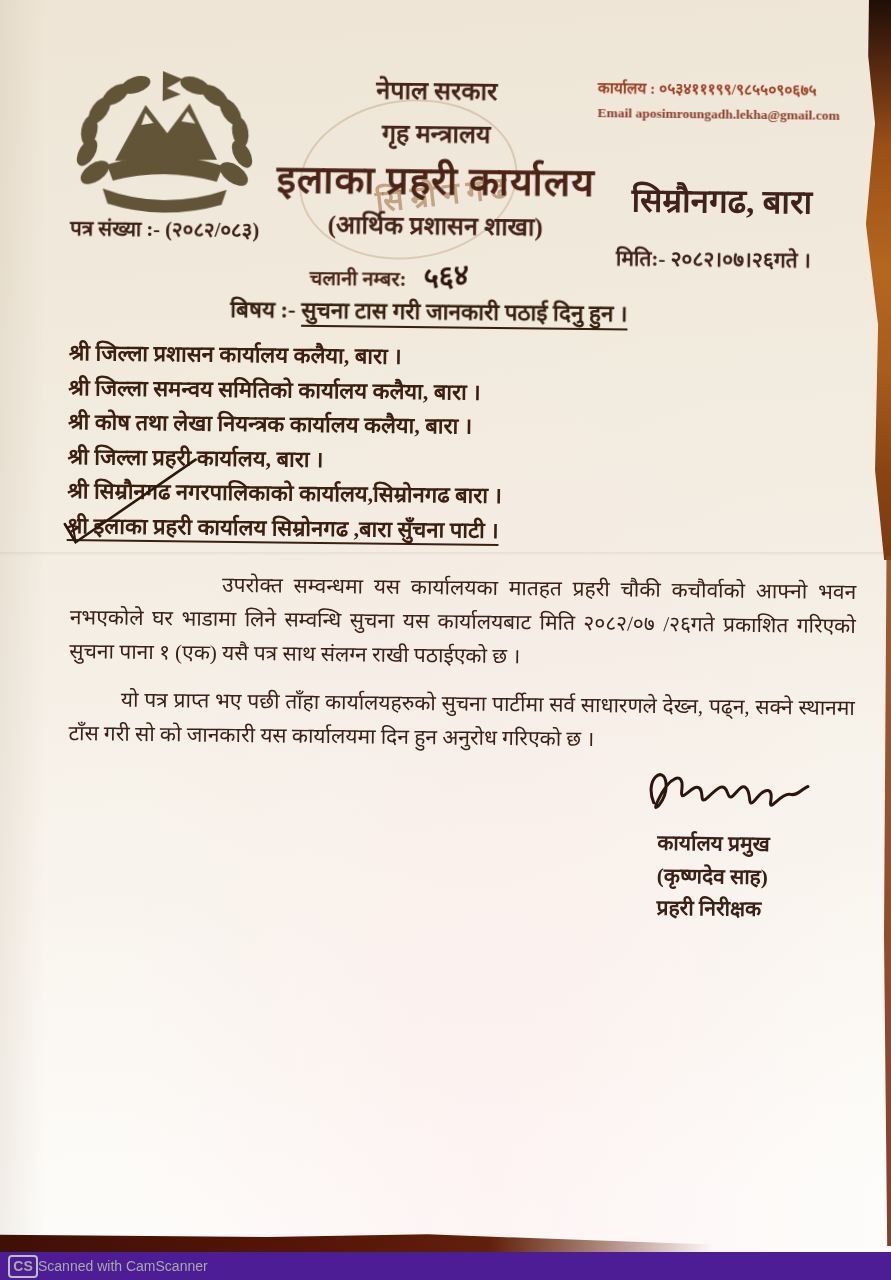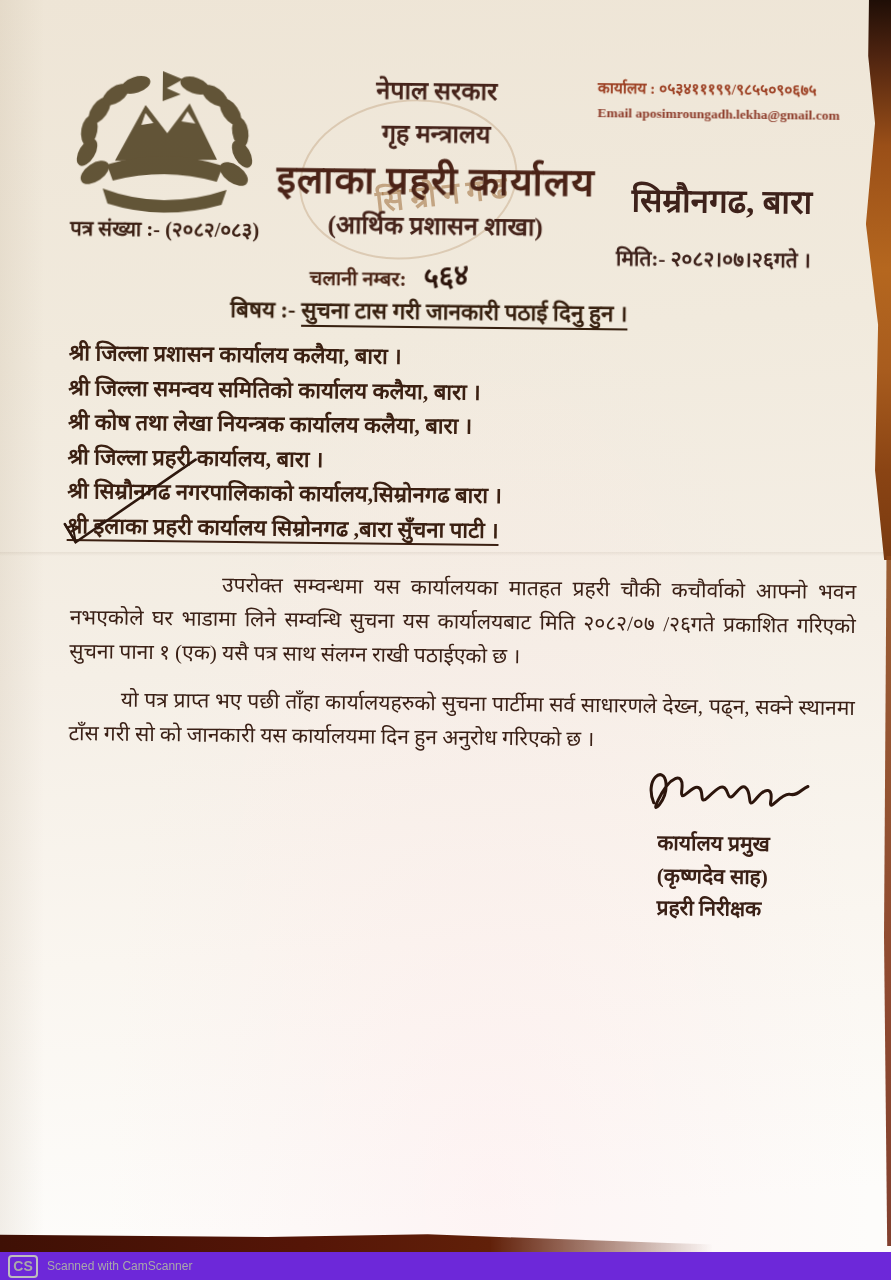--- a/index.html
+++ b/index.html
@@ -54,26 +54,26 @@
   .recipients .r.last{text-decoration:underline;text-underline-offset:6px;text-decoration-thickness:2px;}
   .tick{position:absolute;left:54px;top:452px;}
   
   .para{position:absolute;left:76px;width:786px;font-size:21px;line-height:1.62;color:#3a2016;text-align:justify;}
   .p1{top:566px;text-indent:152px;}
   .p2{top:682px;text-indent:52px;}
   
   .sigblock{position:absolute;left:648px;top:752px;width:230px;color:#3a2016;}
   .sigline{font-size:21px;font-weight:bold;line-height:32.5px;padding-left:18px;white-space:nowrap;}
   
-  .footer{position:absolute;left:0;bottom:0;width:891px;height:28px;background:#6d28d9;
+  .footer{position:absolute;left:0;bottom:0;width:891px;height:28px;background:#4c1d95;
       display:flex;align-items:center;padding-left:8px;box-sizing:border-box;
       font-family:"Liberation Sans","DejaVu Sans",sans-serif;}
   .cs-badge{display:inline-flex;align-items:center;justify-content:center;width:26px;height:19px;
       border:2px solid #bdbdbd;border-radius:4px;color:#a9a9a9;font-weight:bold;font-size:14px;}
-  .cs-label{margin-left:9px;color:#a9a9a9;font-size:12px;}
+  .cs-label{color:#a9a9a9;font-size:14px;}
 </style>
 </head>
 <body>
 
 <div class="page">
   <div class="paper">
     <div class="crease"></div>
 
     <div class="tilt">
 

